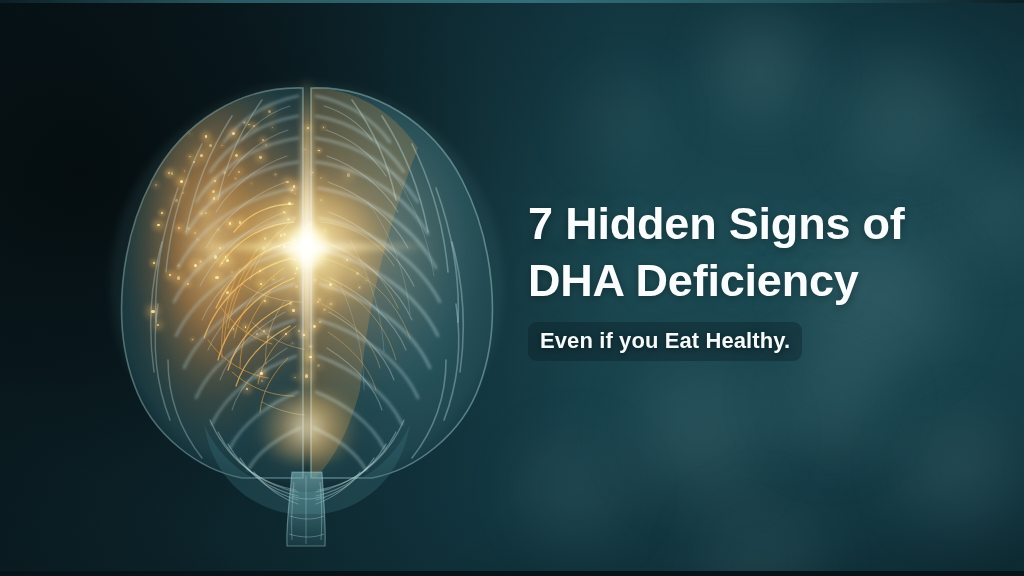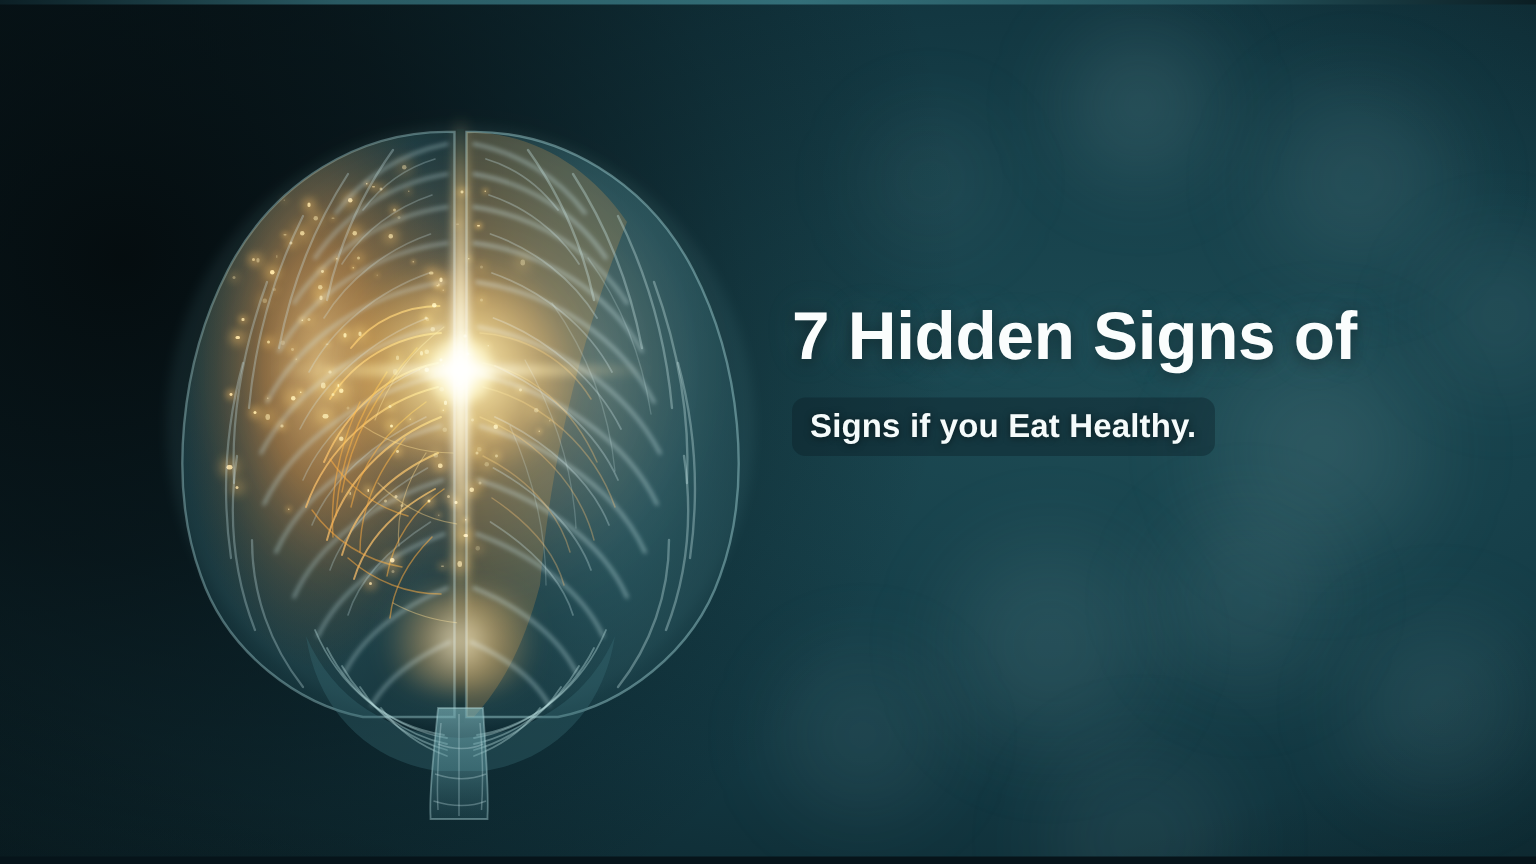--- a/index.html
+++ b/index.html
@@ -456,20 +456,21 @@
         <div class="spark" style="left: 65px; top: 151.7px; width: 2.8px; height: 2.8px; opacity: 0.96; background: rgb(255, 217, 138); box-shadow: rgba(255, 170, 60, 0.72) 0px 0px 7.3px 2.5px;"></div>
         <div class="spark" style="left: 198.9px; top: 118.3px; width: 1.1px; height: 1.1px; opacity: 0.8; background: rgb(255, 217, 138); box-shadow: rgba(255, 170, 60, 0.72) 0px 0px 3px 1px;"></div>
         <div class="spark" style="left: 83.4px; top: 126.9px; width: 2.7px; height: 2.7px; opacity: 0.38; background: rgb(255, 217, 138); box-shadow: rgba(255, 170, 60, 0.72) 0px 0px 7px 2.4px;"></div>
         <div class="spark" style="left: 63.1px; top: 112.1px; width: 2.1px; height: 2.1px; opacity: 0.44; background: rgb(255, 217, 138); box-shadow: rgba(255, 170, 60, 0.72) 0px 0px 5.4px 1.9px;"></div>
         <div class="spark" style="left: 132.7px; top: 184.1px; width: 1.5px; height: 1.5px; opacity: 0.97; background: rgb(255, 217, 138); box-shadow: rgba(255, 170, 60, 0.72) 0px 0px 3.8px 1.3px;"></div>
       </div>
   </div>
 
   <div id="text-block">
     <div class="headline">7 Hidden Signs of</div>
+    <div class="headline l2">DHA Deficiency</div>
     <div class="sub-row">
-      <span class="subtitle">Signs if you Eat Healthy.</span>
+      <span class="subtitle">Even if you Eat Healthy.</span>
     </div>
   </div>
 
   <div class="edge-top"></div>
   <div class="edge-bottom"></div>
 </div>
 
 </body></html>

